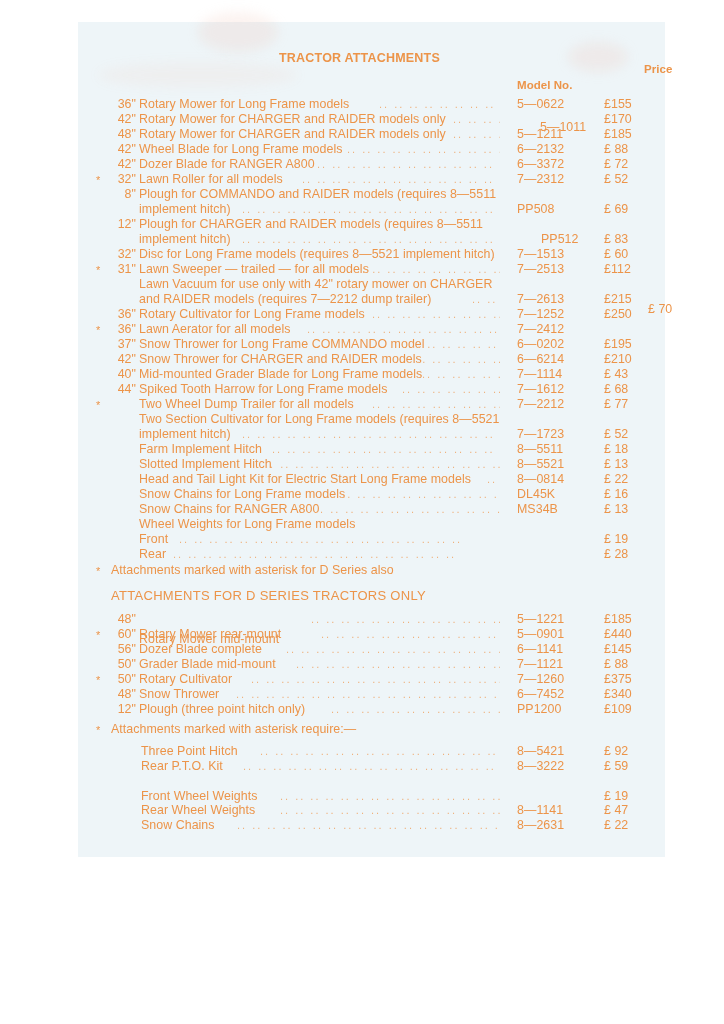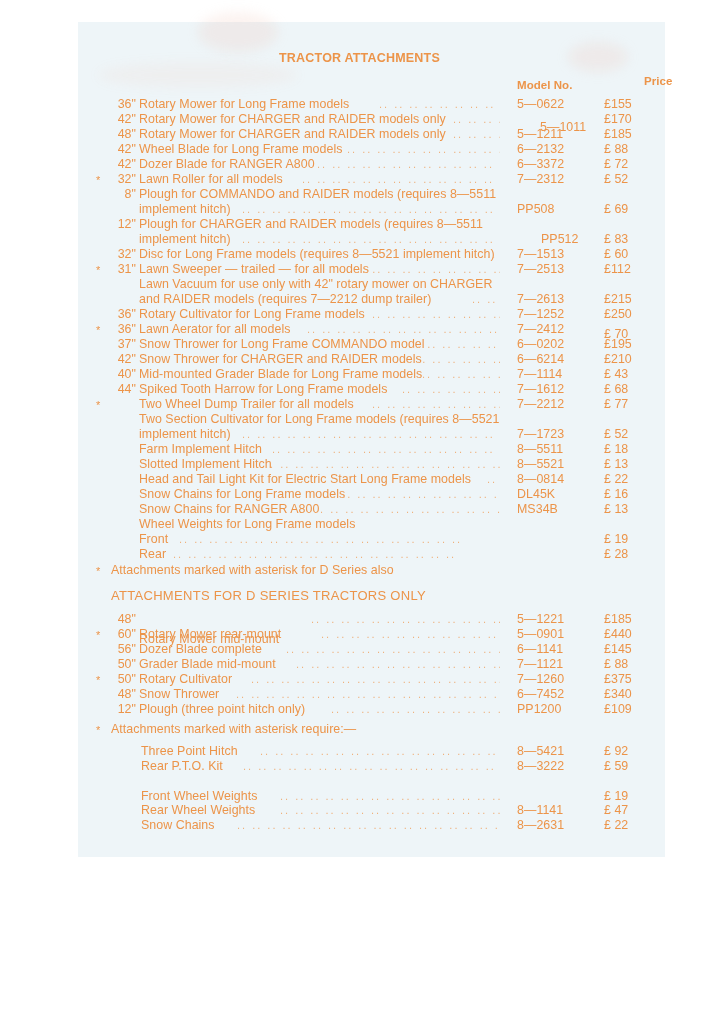--- a/index.html
+++ b/index.html
@@ -54,21 +54,21 @@
 
 <div class="paper">
   <div class="stain" style="left:120px;top:-10px;width:80px;height:40px;"></div>
   <div class="stain" style="left:490px;top:20px;width:60px;height:30px;"></div>
   <div class="stain" style="left:20px;top:40px;width:200px;height:26px;opacity:0.6;"></div>
 </div>
 
 <div id="content">
   <div class="txt title" style="left:279px;top:51px;">TRACTOR ATTACHMENTS</div>
   <div class="txt colhdr" style="left:517px;top:78px;">Model No.</div>
-  <div class="txt colhdr" style="left:604px;top:74px;padding-left:40px;">Price</div>
+  <div class="txt colhdr" style="left:604px;top:62px;padding-left:40px;">Price</div>
 <div class="txt size" style="top: 97px;">36"</div>
     <div class="txt desc" style="top: 97px;">Rotary Mower for Long Frame models</div>
     <div class="txt dots" style="left: 379px; top: 97px; width: 121px; overflow: hidden;">.. .. .. .. .. .. .. .. .. .. .. .. .. .. .. .. .. .. ..</div>
     <div class="txt model" style="top: 97px;">5—0622</div>
     <div class="txt price" style="top: 97px;">£155</div>
     <div class="txt size" style="top: 112px;">42"</div>
     <div class="txt desc" style="top: 112px;">Rotary Mower for CHARGER and RAIDER models only</div>
     <div class="txt dots" style="left: 453px; top: 112px; width: 47px; overflow: hidden;">.. .. .. .. .. .. .. .. .. .. .. .. .. .. .. .. .. .. ..</div>
     <div class="txt model" style="top: 120px; margin-left: 23px;">5—1011</div>
     <div class="txt price" style="top: 112px;">£170</div>
@@ -124,21 +124,21 @@
     <div class="txt size" style="top: 307px;">36"</div>
     <div class="txt desc" style="top: 307px;">Rotary Cultivator for Long Frame models</div>
     <div class="txt dots" style="left: 372px; top: 307px; width: 128px; overflow: hidden;">.. .. .. .. .. .. .. .. .. .. .. .. .. .. .. .. .. .. ..</div>
     <div class="txt model" style="top: 307px;">7—1252</div>
     <div class="txt price" style="top: 307px;">£250</div>
     <div class="txt ast" style="left: 96px; top: 323px;">*</div>
     <div class="txt size" style="top: 322px;">36"</div>
     <div class="txt desc" style="top: 322px;">Lawn Aerator for all models</div>
     <div class="txt dots" style="left: 307px; top: 322px; width: 193px; overflow: hidden;">.. .. .. .. .. .. .. .. .. .. .. .. .. .. .. .. .. .. ..</div>
     <div class="txt model" style="top: 322px;">7—2412</div>
-    <div class="txt price" style="top: 327px;">£ 70</div>
+    <div class="txt price" style="top: 302px; margin-left: 44px;">£ 70</div>
     <div class="txt size" style="top: 337px;">37"</div>
     <div class="txt desc" style="top: 337px;">Snow Thrower for Long Frame COMMANDO model</div>
     <div class="txt dots" style="left: 412px; top: 337px; width: 88px; overflow: hidden;">.. .. .. .. .. .. .. .. .. .. .. .. .. .. .. .. .. .. ..</div>
     <div class="txt model" style="top: 337px;">6—0202</div>
     <div class="txt price" style="top: 337px;">£195</div>
     <div class="txt size" style="top: 352px;">42"</div>
     <div class="txt desc" style="top: 352px;">Snow Thrower for CHARGER and RAIDER models</div>
     <div class="txt dots" style="left: 402px; top: 352px; width: 98px; overflow: hidden;">.. .. .. .. .. .. .. .. .. .. .. .. .. .. .. .. .. .. ..</div>
     <div class="txt model" style="top: 352px;">6—6214</div>
     <div class="txt price" style="top: 352px;">£210</div>

